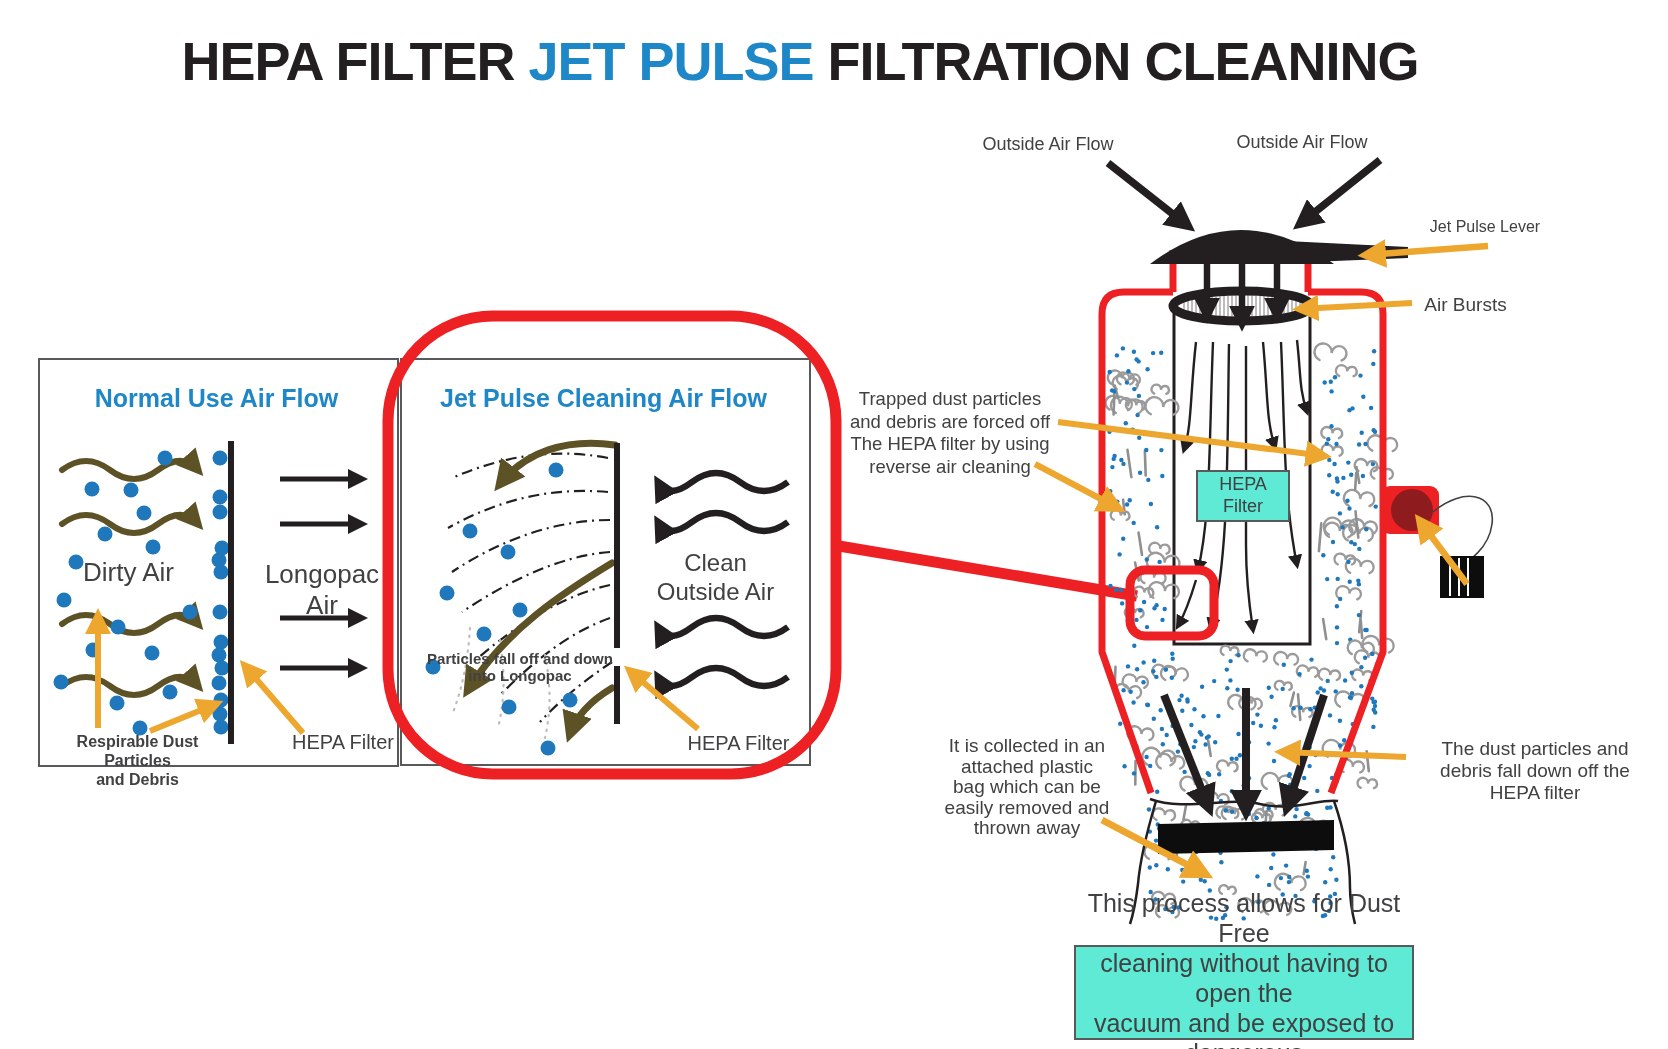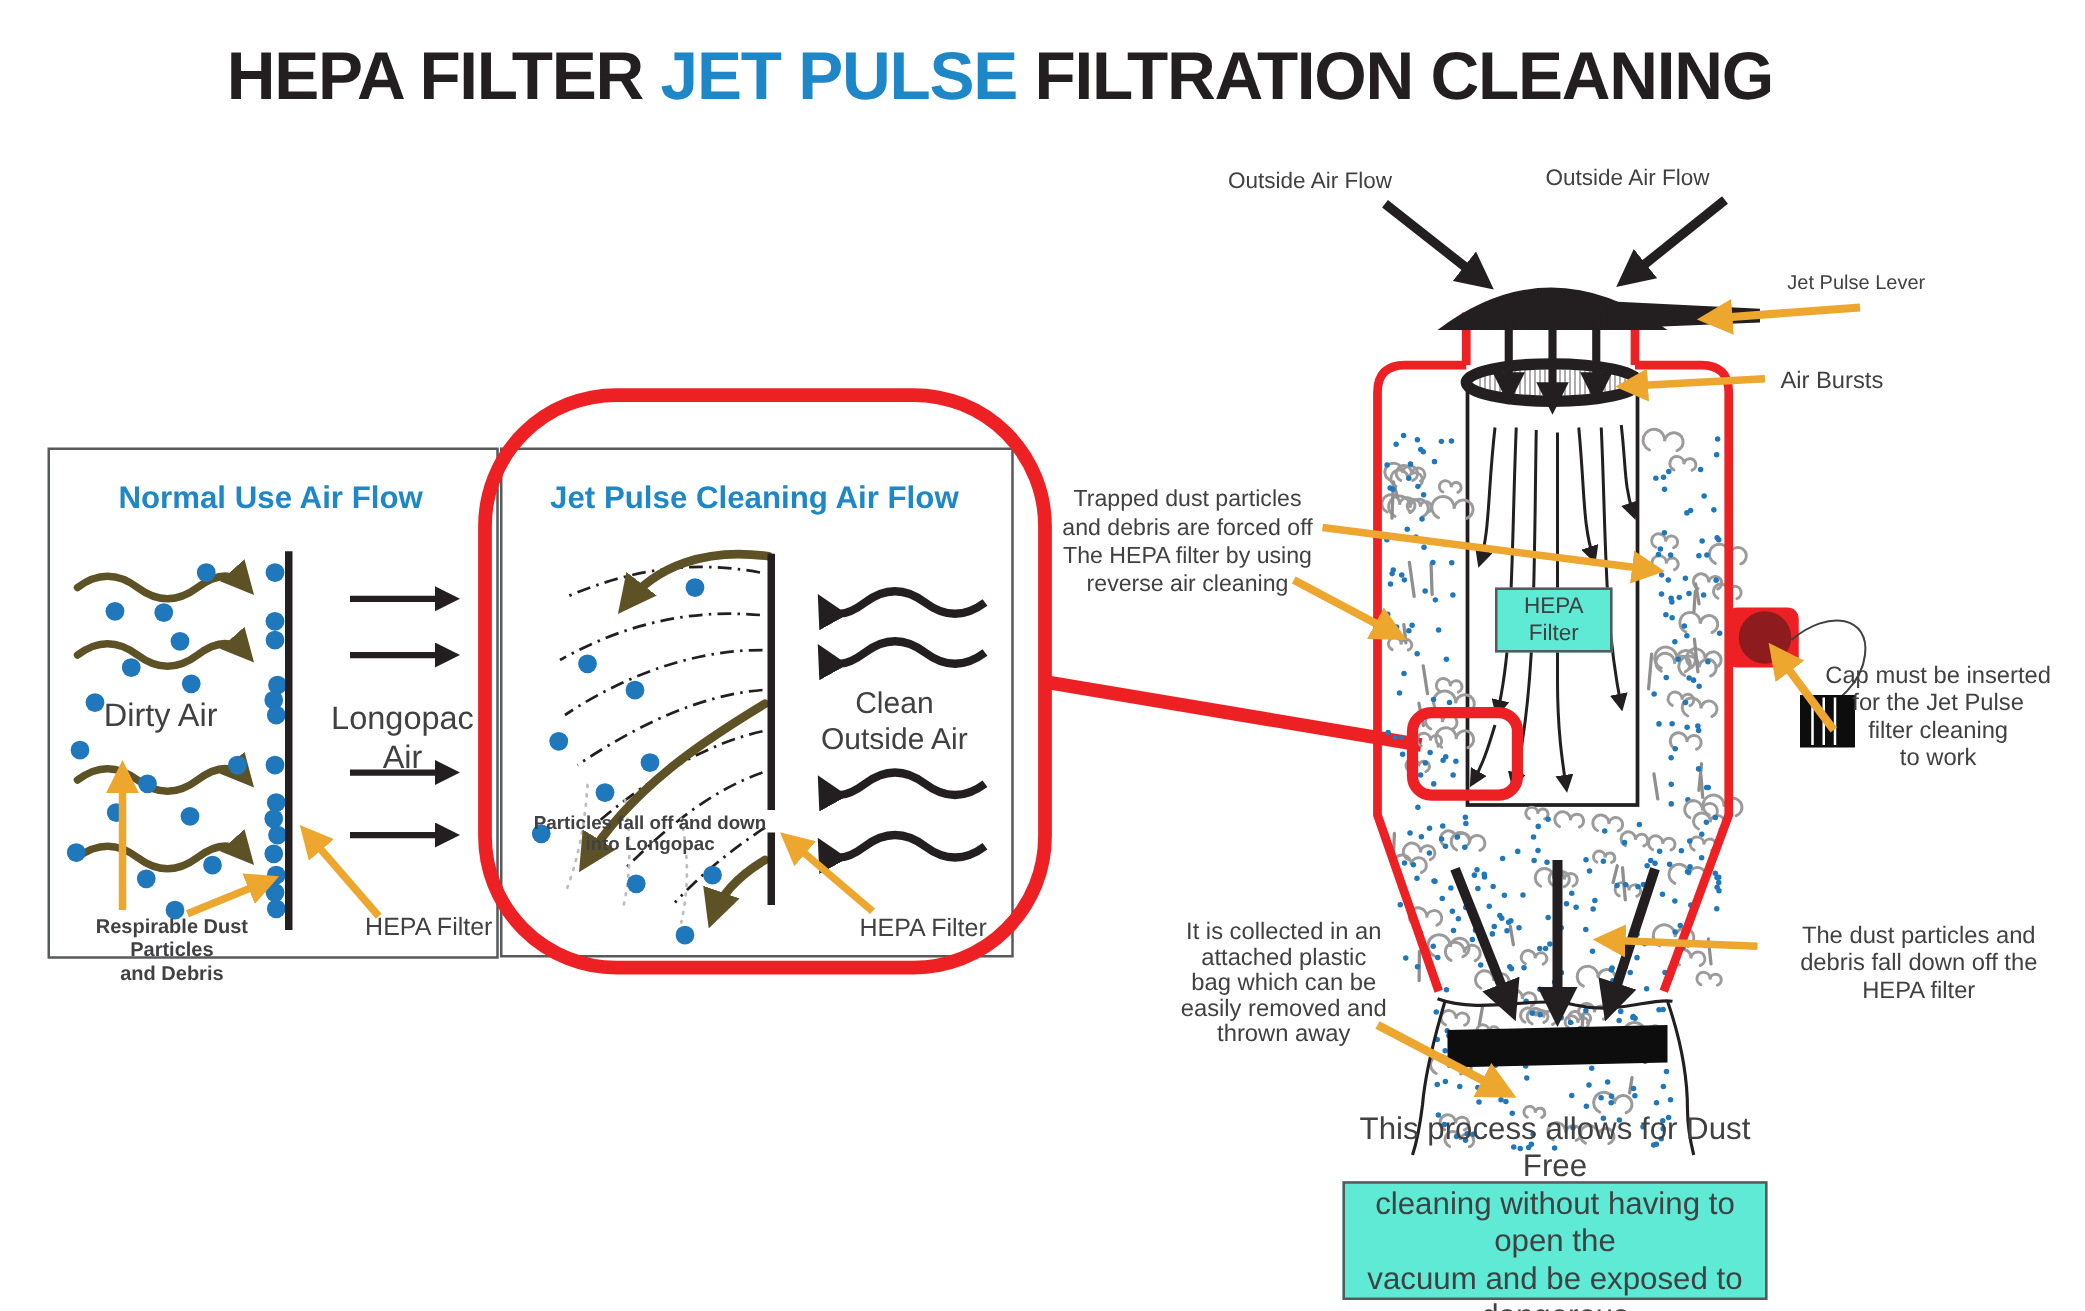--- a/index.html
+++ b/index.html
@@ -697,24 +697,20 @@
   <div class="abs txt ctr" style="left:973px;top:134px;width:150px;font-size:18px;">Outside Air Flow</div>
   <div class="abs txt ctr" style="left:1227px;top:132px;width:150px;font-size:18px;">Outside Air Flow</div>
   <div class="abs txt ctr" style="left:1395px;top:218px;width:180px;font-size:16px;">Jet Pulse Lever</div>
   <div class="abs txt ctr" style="left:1408px;top:294px;width:115px;font-size:19px;">Air Bursts</div>
   <div class="abs txt pre ctr" style="left:845px;top:388px;width:210px;font-size:18.5px;line-height:1.22;">Trapped dust particles
 and debris are forced off
 The HEPA filter by using
 reverse air cleaning</div>
   <div class="abs box pre ctr" style="left:1196px;top:450px;width:90px;height:48px;font-size:18px;line-height:1.2;">HEPA
 Filter</div>
-  <div class="abs txt pre ctr" style="left:1448px;top:530px;width:205px;font-size:19px;line-height:1.15;">Cap must be inserted
-for the Jet Pulse
-filter cleaning
-to work</div>
   <div class="abs txt pre ctr" style="left:927px;top:736px;width:200px;font-size:19px;line-height:1.08;">It is collected in an
 attached plastic
 bag which can be
 easily removed and
 thrown away</div>
   <div class="abs txt pre ctr" style="left:1400px;top:738px;width:270px;font-size:19px;line-height:1.16;">The dust particles and
 debris fall down off the
 HEPA filter</div>
   <div class="abs box pre ctr" style="left:1074px;top:925px;width:336px;height:91px;font-size:25px;line-height:1.2;">This process allows for Dust Free
 cleaning without having to open the

